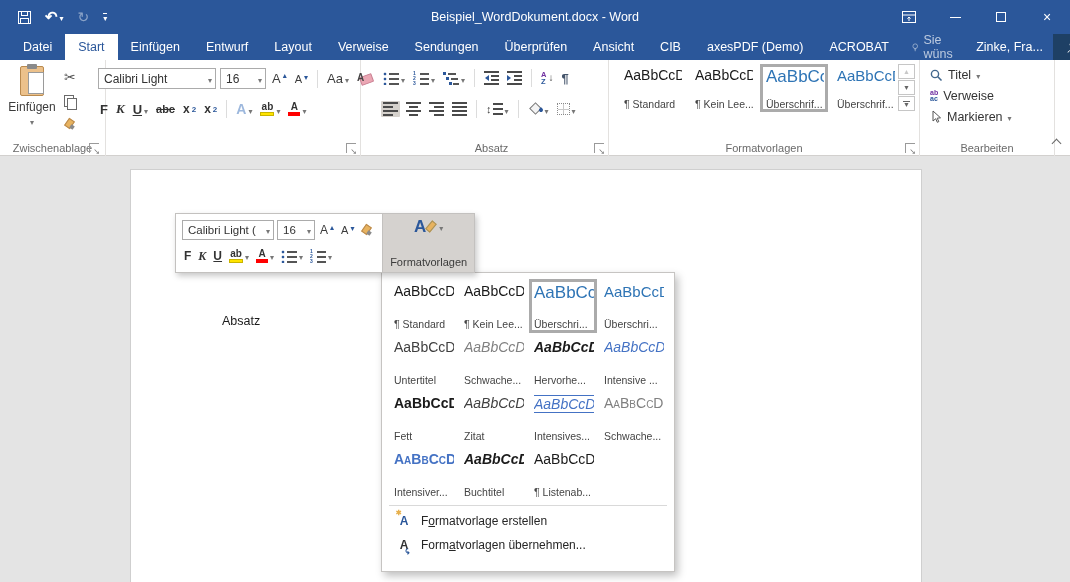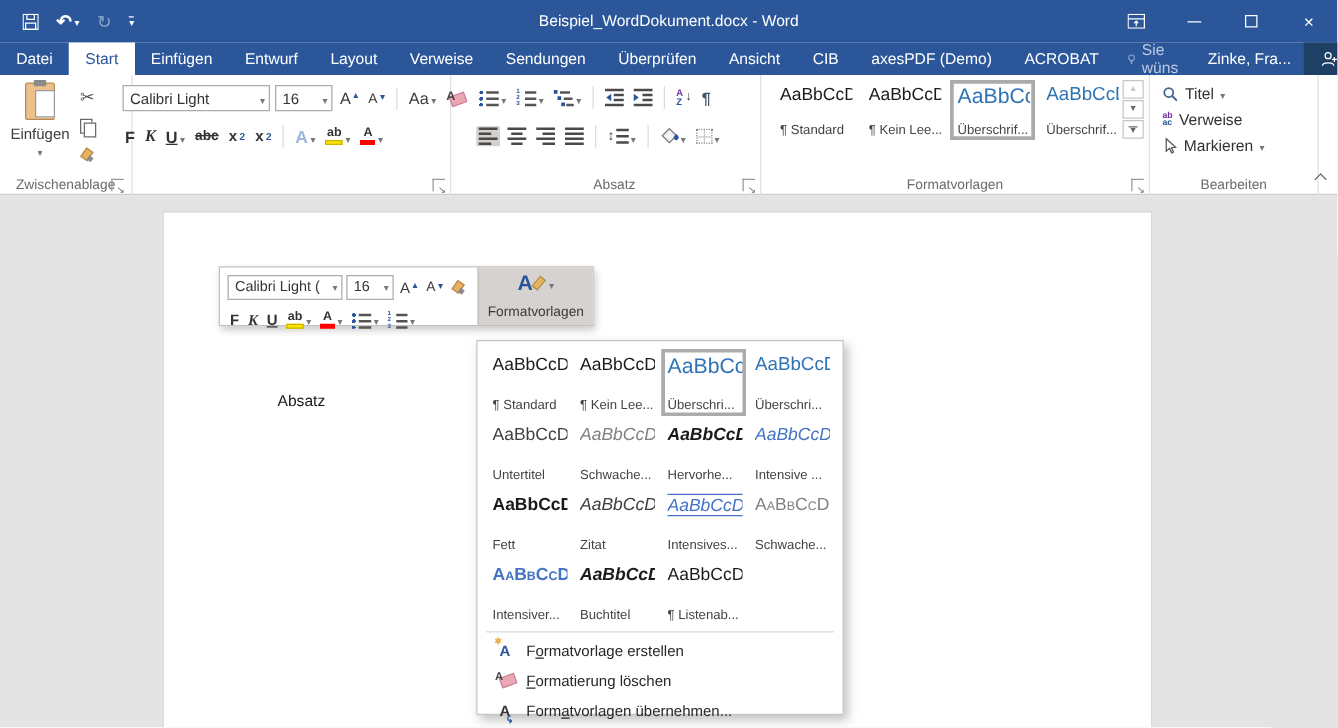--- a/index.html
+++ b/index.html
@@ -18,21 +18,21 @@
   .arw::after { content:"▾"; font-size:8px; color:#777; }
   .arw.white::after { color:#fff; }
   .title-text { position:absolute; left:0; right:0; text-align:center; font-size:12.5px; color:#fff; pointer-events:none; }
   .win-controls { position:absolute; right:0; top:0; height:34px; display:flex; }
   .win-btn { width:46px; height:34px; display:flex; align-items:center; justify-content:center; color:#fff; }
   .min-glyph { width:11px; height:1px; background:#fff; }
   .max-glyph { width:10px; height:10px; border:1px solid #fff; }
   .close-glyph { font-size:14px; line-height:1; }
 
   
-  .tabrow { position:absolute; left:0; top:34px; width:1070px; height:26px; background:#2b579a; display:flex; align-items:stretch; }
+  .tabrow { position:absolute; left:0; top:34px; width:1070px; height:26px; background:#2b579a; display:flex; align-items:stretch; padding-left:10px; }
   .tab { padding:0 13px; line-height:26px; color:#fff; font-size:12.5px; white-space:nowrap; }
   .tab.active { background:#fff; color:#2b579a; }
   .tab-right { margin-left:auto; display:flex; align-items:stretch; }
   .tellme { display:flex; align-items:center; gap:5px; color:#bccadf; padding:0 10px; font-size:12.5px; }
   .account { color:#fff; line-height:26px; padding:0 10px; font-size:12.5px; white-space:nowrap; }
   .share { display:flex; align-items:center; gap:6px; background:#1e4065; color:#fff; padding:0 14px; font-size:12.5px; }
 
   
   .ribbon { position:absolute; left:0; top:60px; width:1070px; height:96px; background:#fff; border-bottom:1px solid #d2d0ce; }
   .group { position:absolute; top:0; height:96px; border-right:1px solid #e3e1df; }
@@ -155,21 +155,21 @@
   .chev-up { width:7px; height:7px; border-top:1.6px solid #666; border-left:1.6px solid #666; transform:rotate(45deg); }
   .ribbon-collapse { position:absolute; right:10px; bottom:8px; }
 
   
   .canvas { position:absolute; left:0; top:157px; width:1070px; height:425px; background:#e4e4e4; }
   .page { position:absolute; left:130px; top:12px; width:792px; height:413px; background:#fff; border:1px solid #cfcfcf; border-bottom:none; }
   .doc-heading { position:absolute; left:88px; top:107px; font-size:22px; font-weight:300; color:#2e74b5; background:#d0d3d6; padding:2px 10px 3px 3px; }
   .doc-para { position:absolute; left:91px; top:144px; font-size:12.5px; color:#1a1a1a; }
 
   
-  .minibar { position:absolute; left:175px; top:213px; width:300px; height:48px; background:#fff; border:1px solid #c3c1bf; box-shadow:2px 3px 6px rgba(0,0,0,.22); display:flex; z-index:5; }
+  .minibar { position:absolute; left:175px; top:213px; width:300px; height:60px; background:#fff; border:1px solid #c3c1bf; box-shadow:2px 3px 6px rgba(0,0,0,.22); display:flex; z-index:5; }
   .mini-left { width:207px; padding:3px 2px 2px 6px; }
   .mini-row { display:flex; align-items:center; gap:3px; height:26px; }
   .mini-row .ctl { font-size:12px; padding:0 2px; }
   .mini-combo { height:20px; font-size:11.5px; }
   .styles-btn { width:92px; background:#d5d2cf; border-left:1px solid #c3c1bf; display:flex; flex-direction:column; align-items:center; justify-content:space-between; padding:4px 2px 4px; }
   .fmt-ic { position:relative; font-size:17px; font-weight:bold; color:#2b579a; line-height:1; padding-right:10px; }
   .fmt-ic::after { content:""; position:absolute; right:2px; top:3px; width:4px; height:9px; background:#e8b35f; border:1px solid #a8925a; transform:rotate(40deg); }
   .styles-btn .cap { font-size:11px; color:#3b3b3b; white-space:nowrap; }
 
   
@@ -628,22 +628,18 @@
         </div>
     </div>
 
     <div class="menu-sep"></div>
 
     <div class="menu-item">
       <span class="mi"><span class="mi-new">A</span></span>
       <span><span>F</span><span class="acc">o</span><span>rmatvorlage erstellen</span></span>
     </div>
     <div class="menu-item">
-      <span class="mi"><span class="mi-erase"></span></span>
-      <span><span></span><span class="acc">F</span><span>ormatierung löschen</span></span>
-    </div>
-    <div class="menu-item">
       <span class="mi"><span class="mi-apply">A</span></span>
       <span><span>Form</span><span class="acc">a</span><span>tvorlagen übernehmen...</span></span>
     </div>
   </div>
 
 </div>
 
 </body></html>

